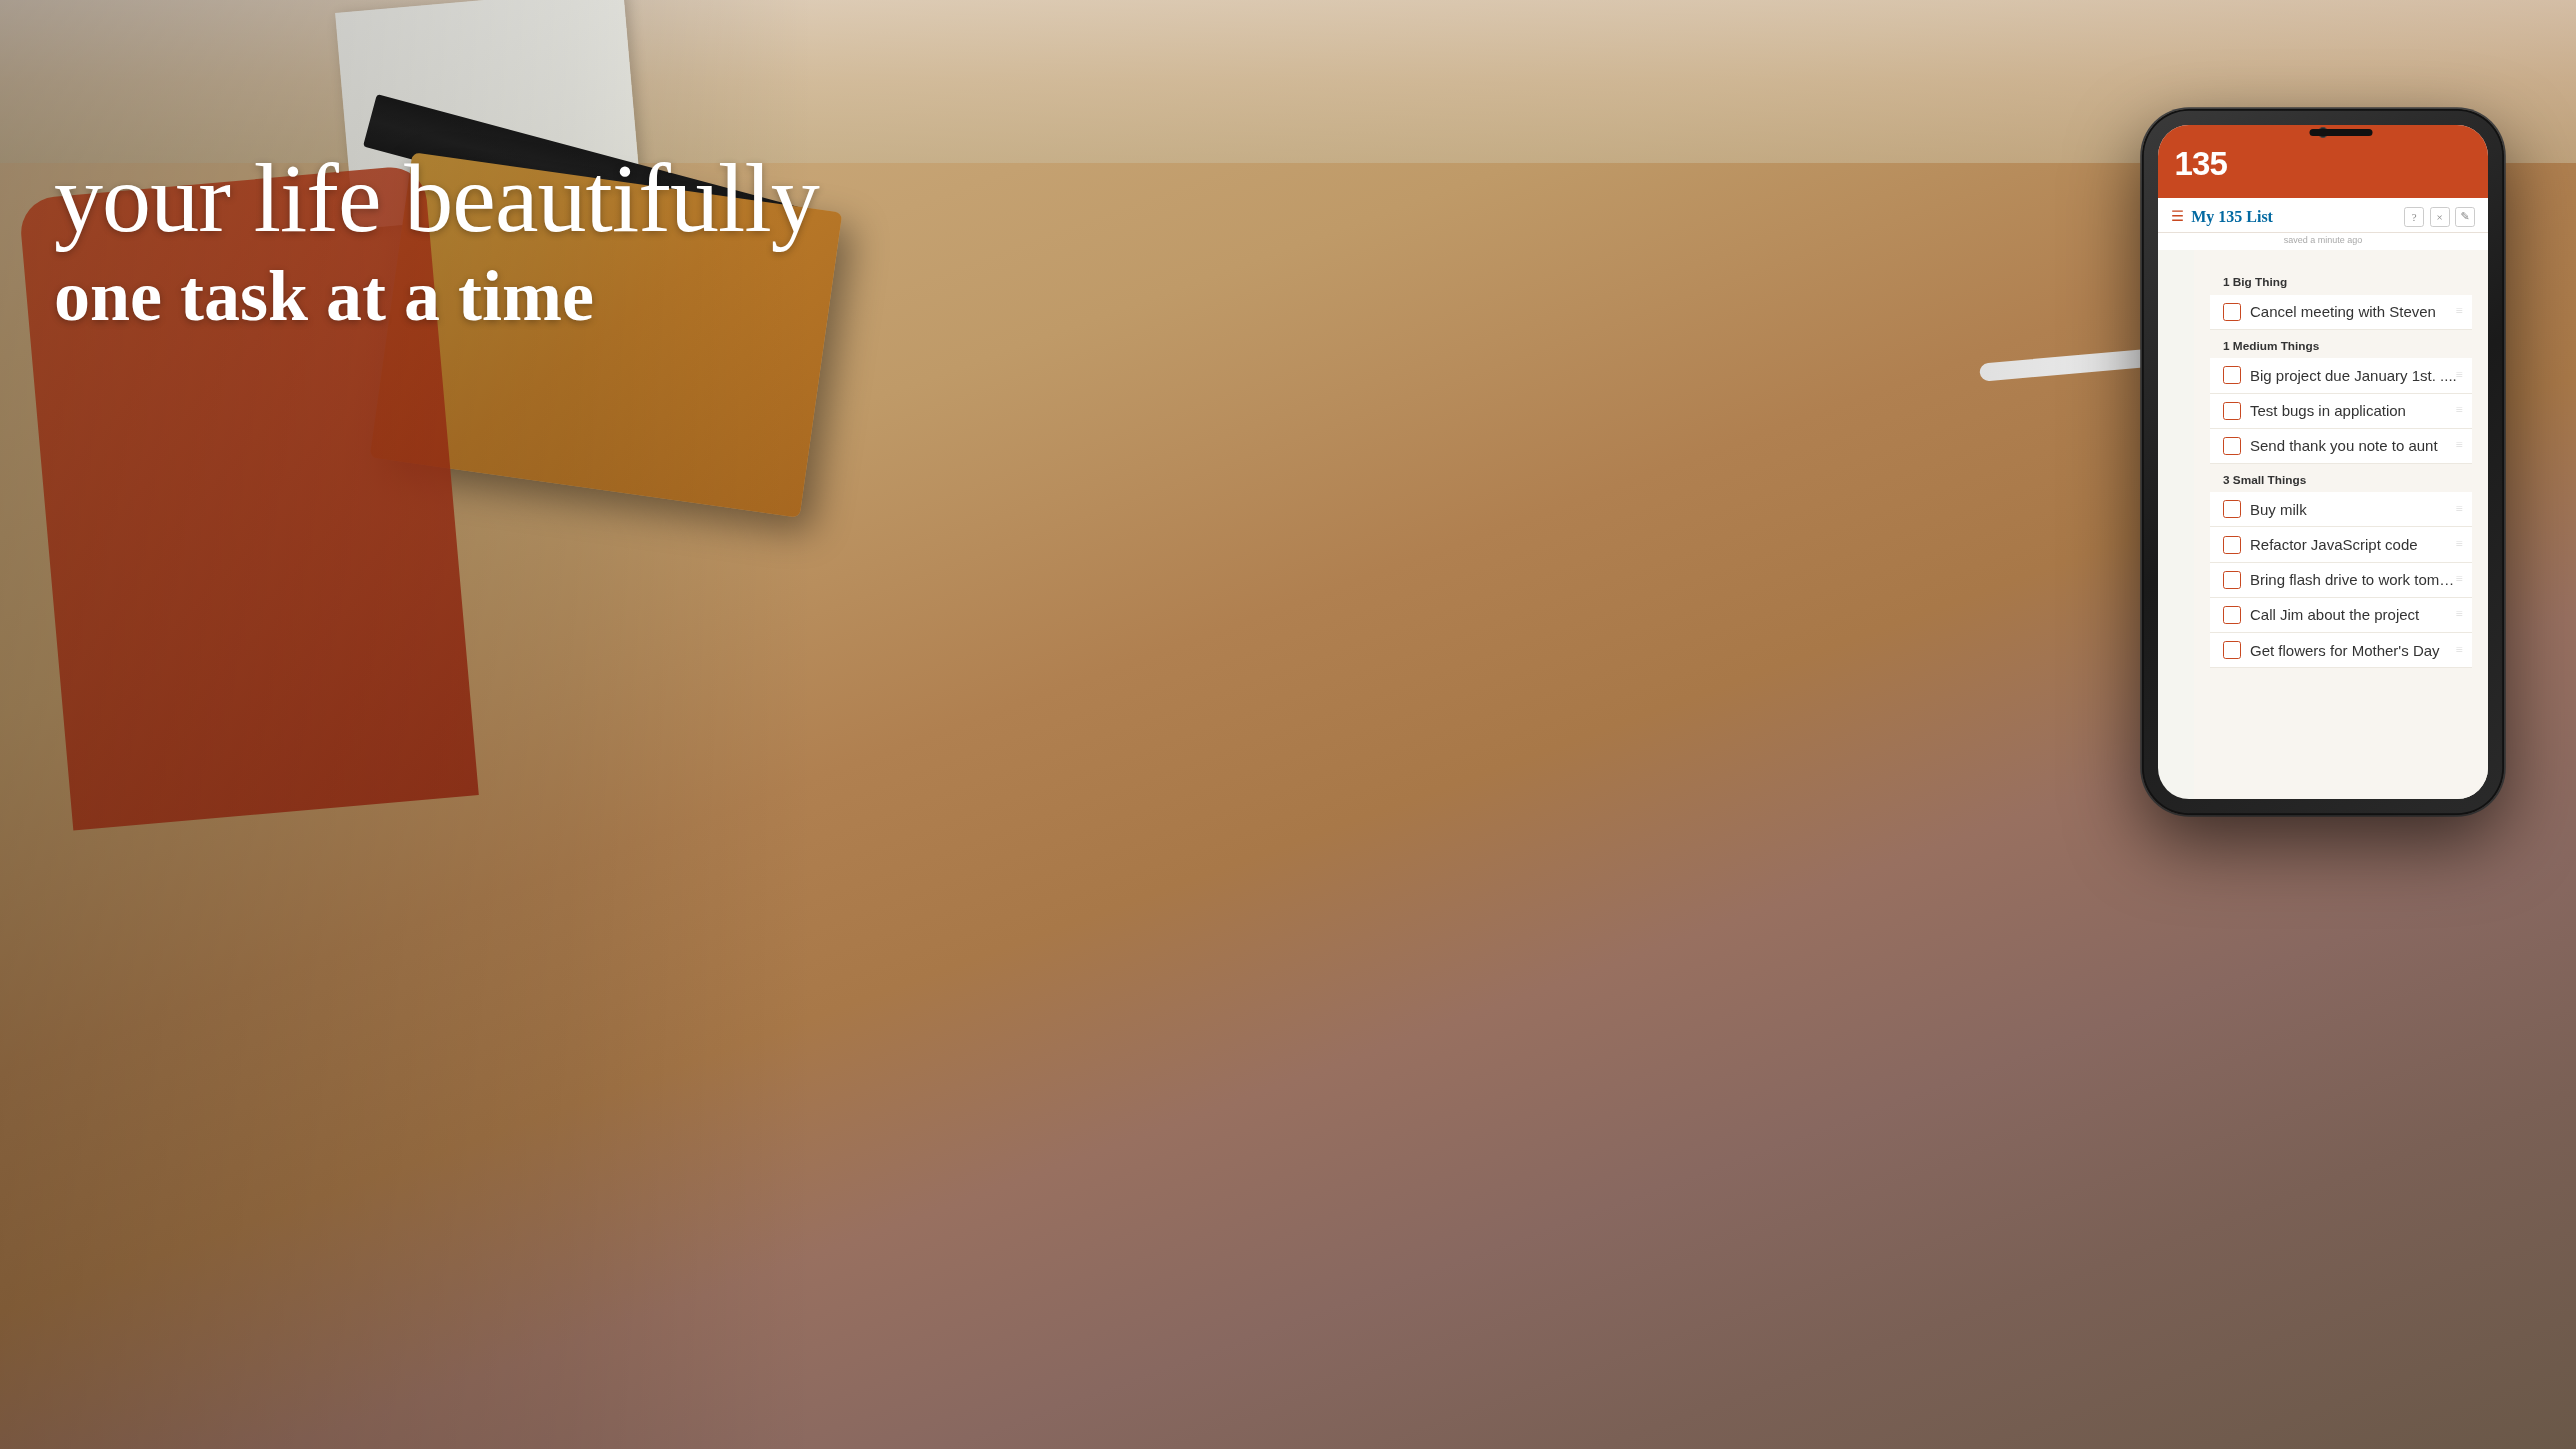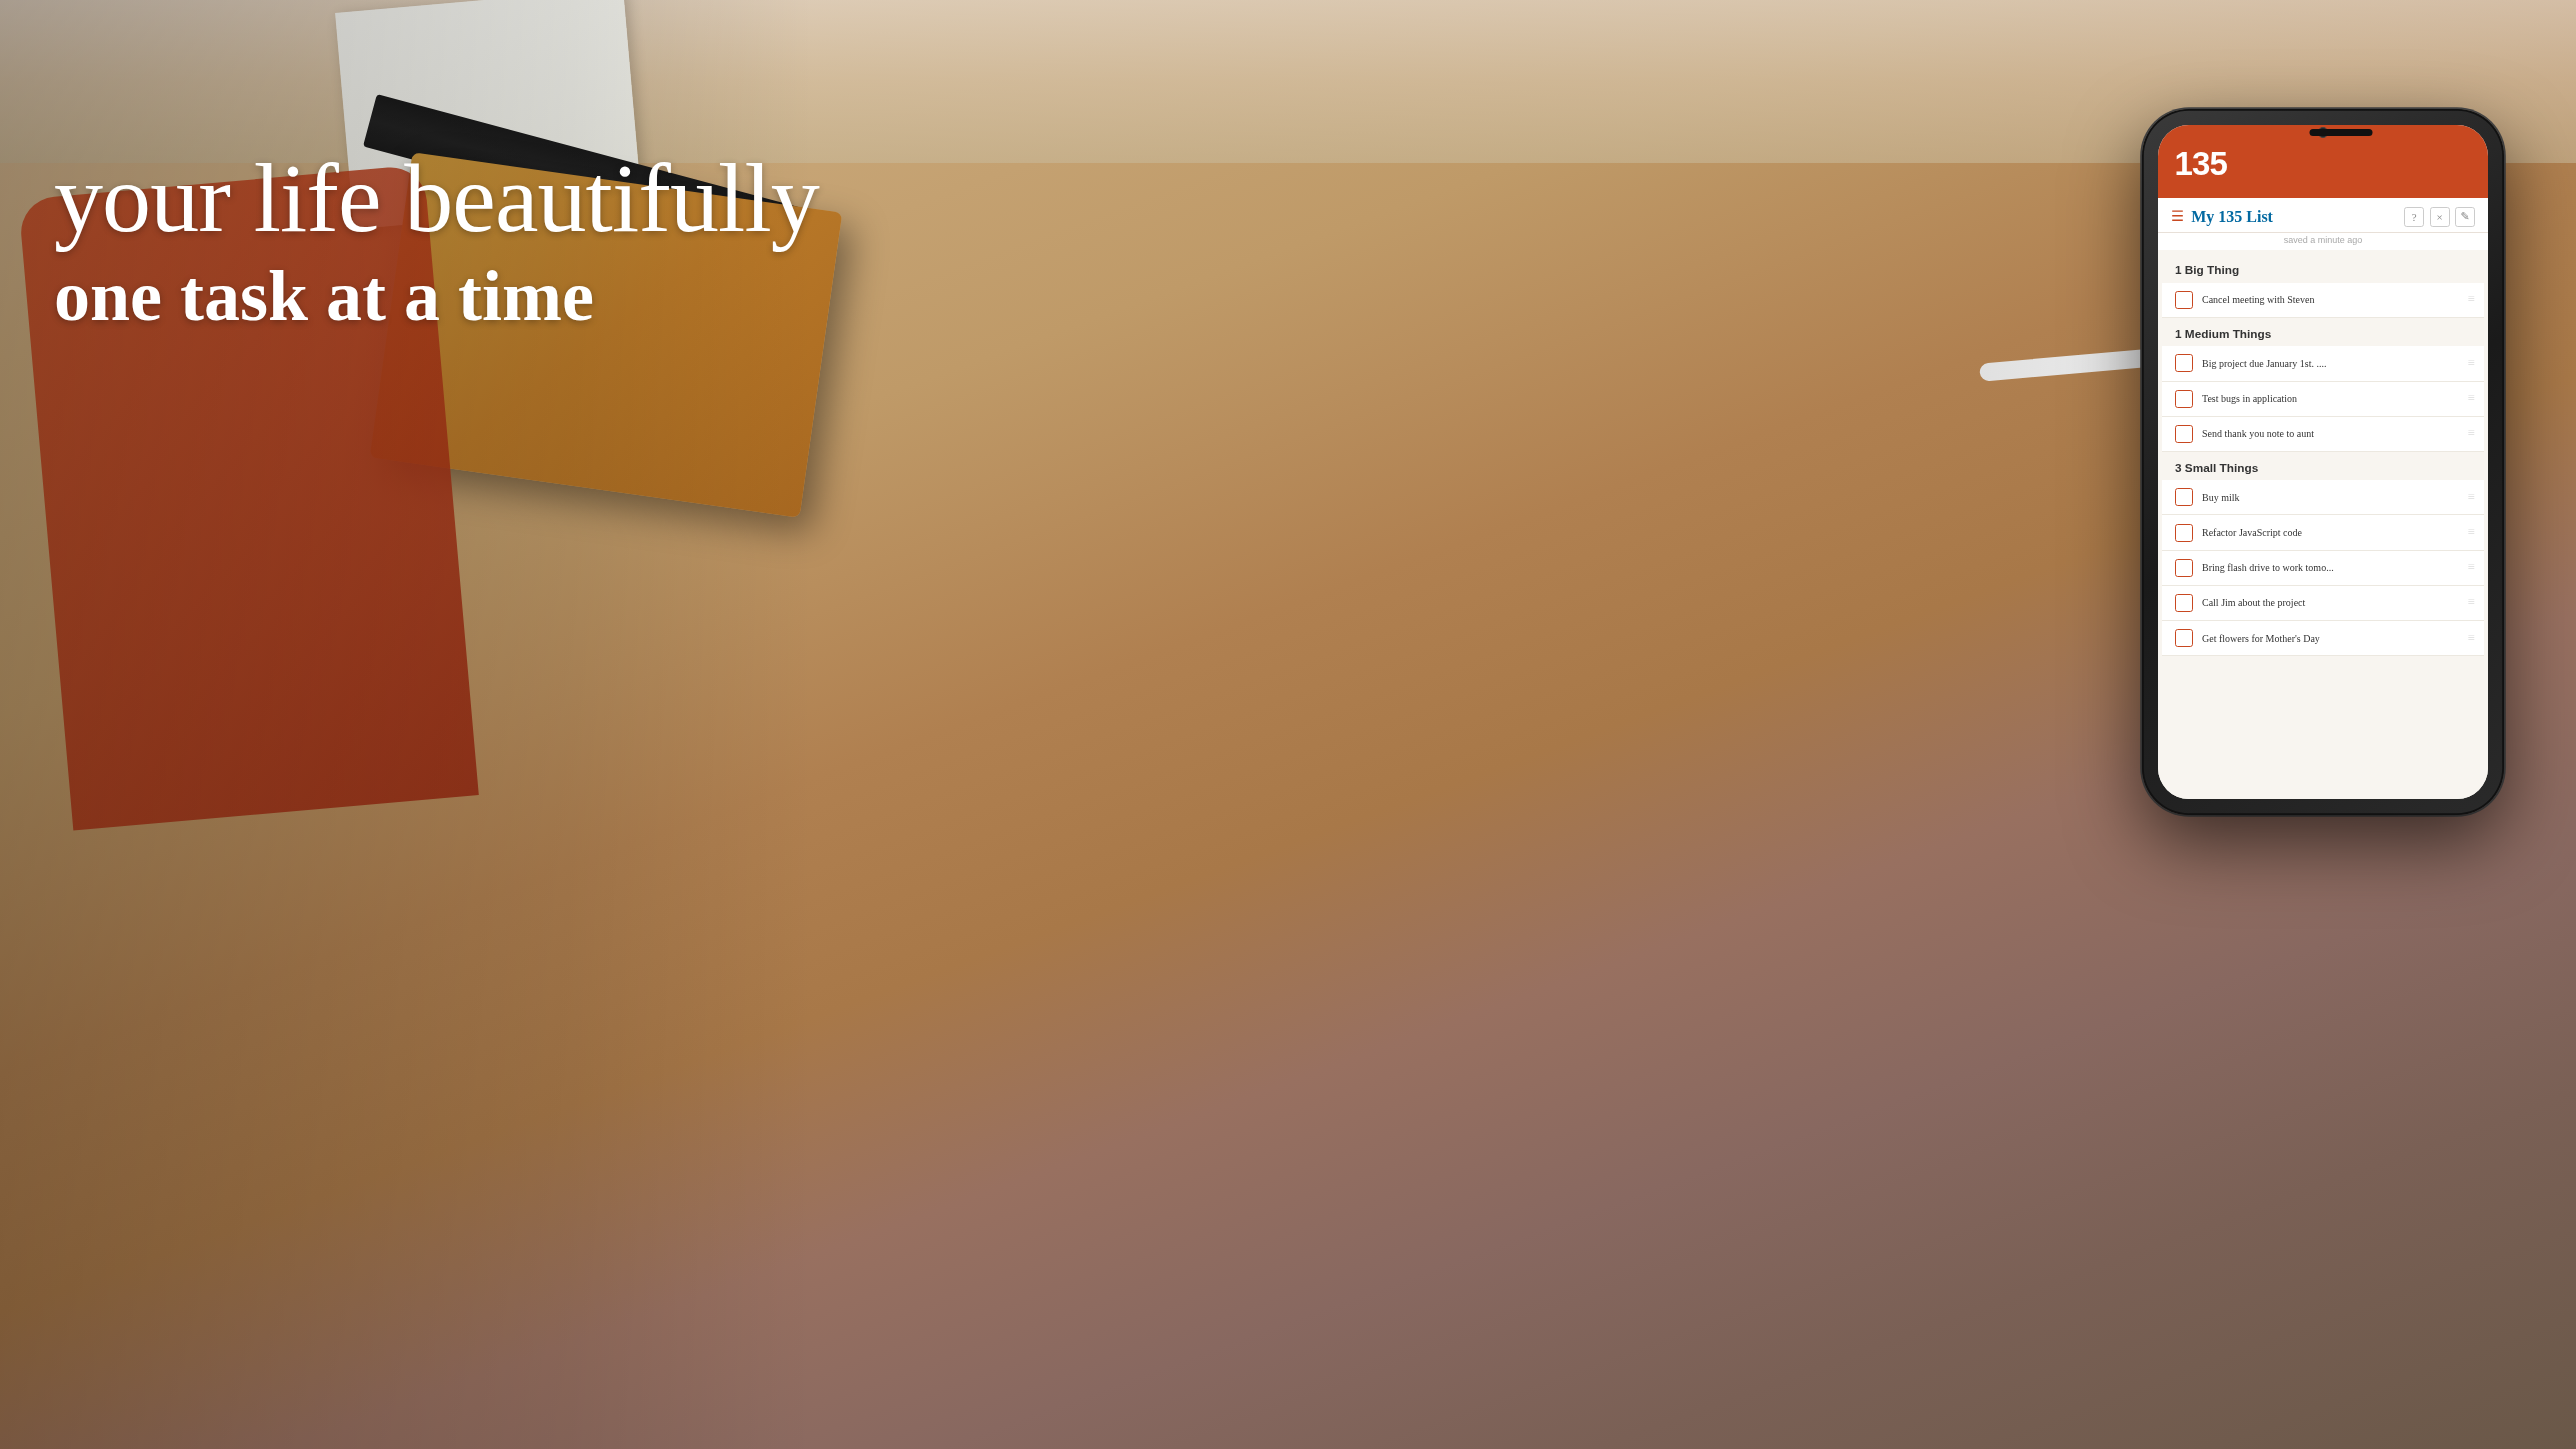--- a/index.html
+++ b/index.html
@@ -284,21 +284,22 @@
       background: white;
       font-family: 'Arial', sans-serif;
       flex-shrink: 0;
     }
 
     
     .task-list {
       flex: 1;
       overflow-y: auto;
       background: #f8f5f0;
-      padding: 4px;
+      padding: 16px;
+      margin-left: 36px;
     }
 
     .section-header {
       padding: 9px 12.7px 5.4px;
       font-size: 11.8px;
       font-weight: 700;
       color: #333;
       font-family: 'Arial', sans-serif;
       background: #f8f5f0;
     }
@@ -324,23 +325,23 @@
     .task-checkbox {
       width: 18px;
       height: 18px;
       border: 1.8px solid #c84820;
       border-radius: 2.7px;
       flex-shrink: 0;
       background: white;
     }
 
     .task-text {
-      font-size: 10px;
+      font-size: 15px;
       color: #333;
-      font-family: Liberation Serif, serif;
+      font-family: Liberation Sans, sans-serif;
       flex: 1;
       white-space: nowrap;
       overflow: hidden;
       text-overflow: ellipsis;
     }
 
     
     .task-list::-webkit-scrollbar { display: none; }
   </style>
 </head>

